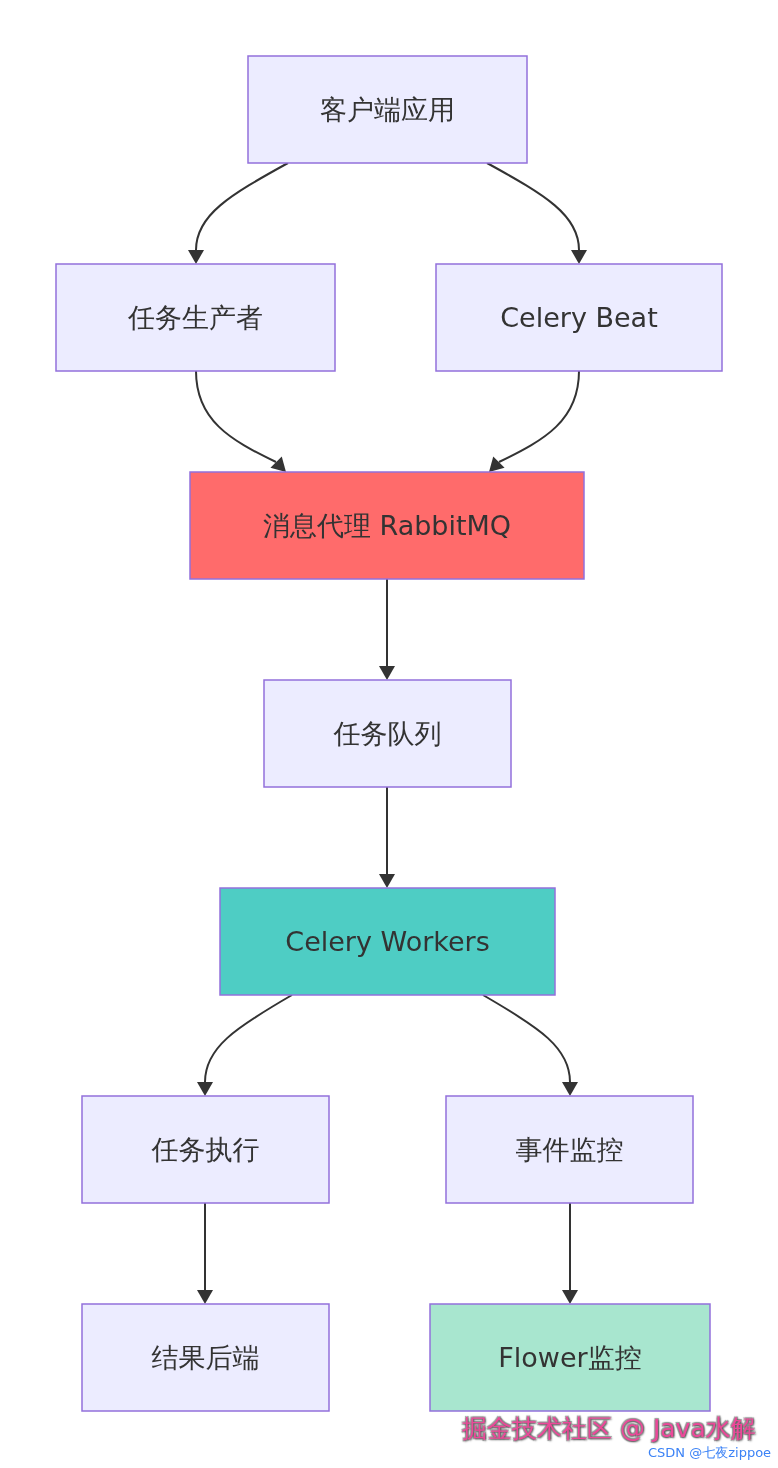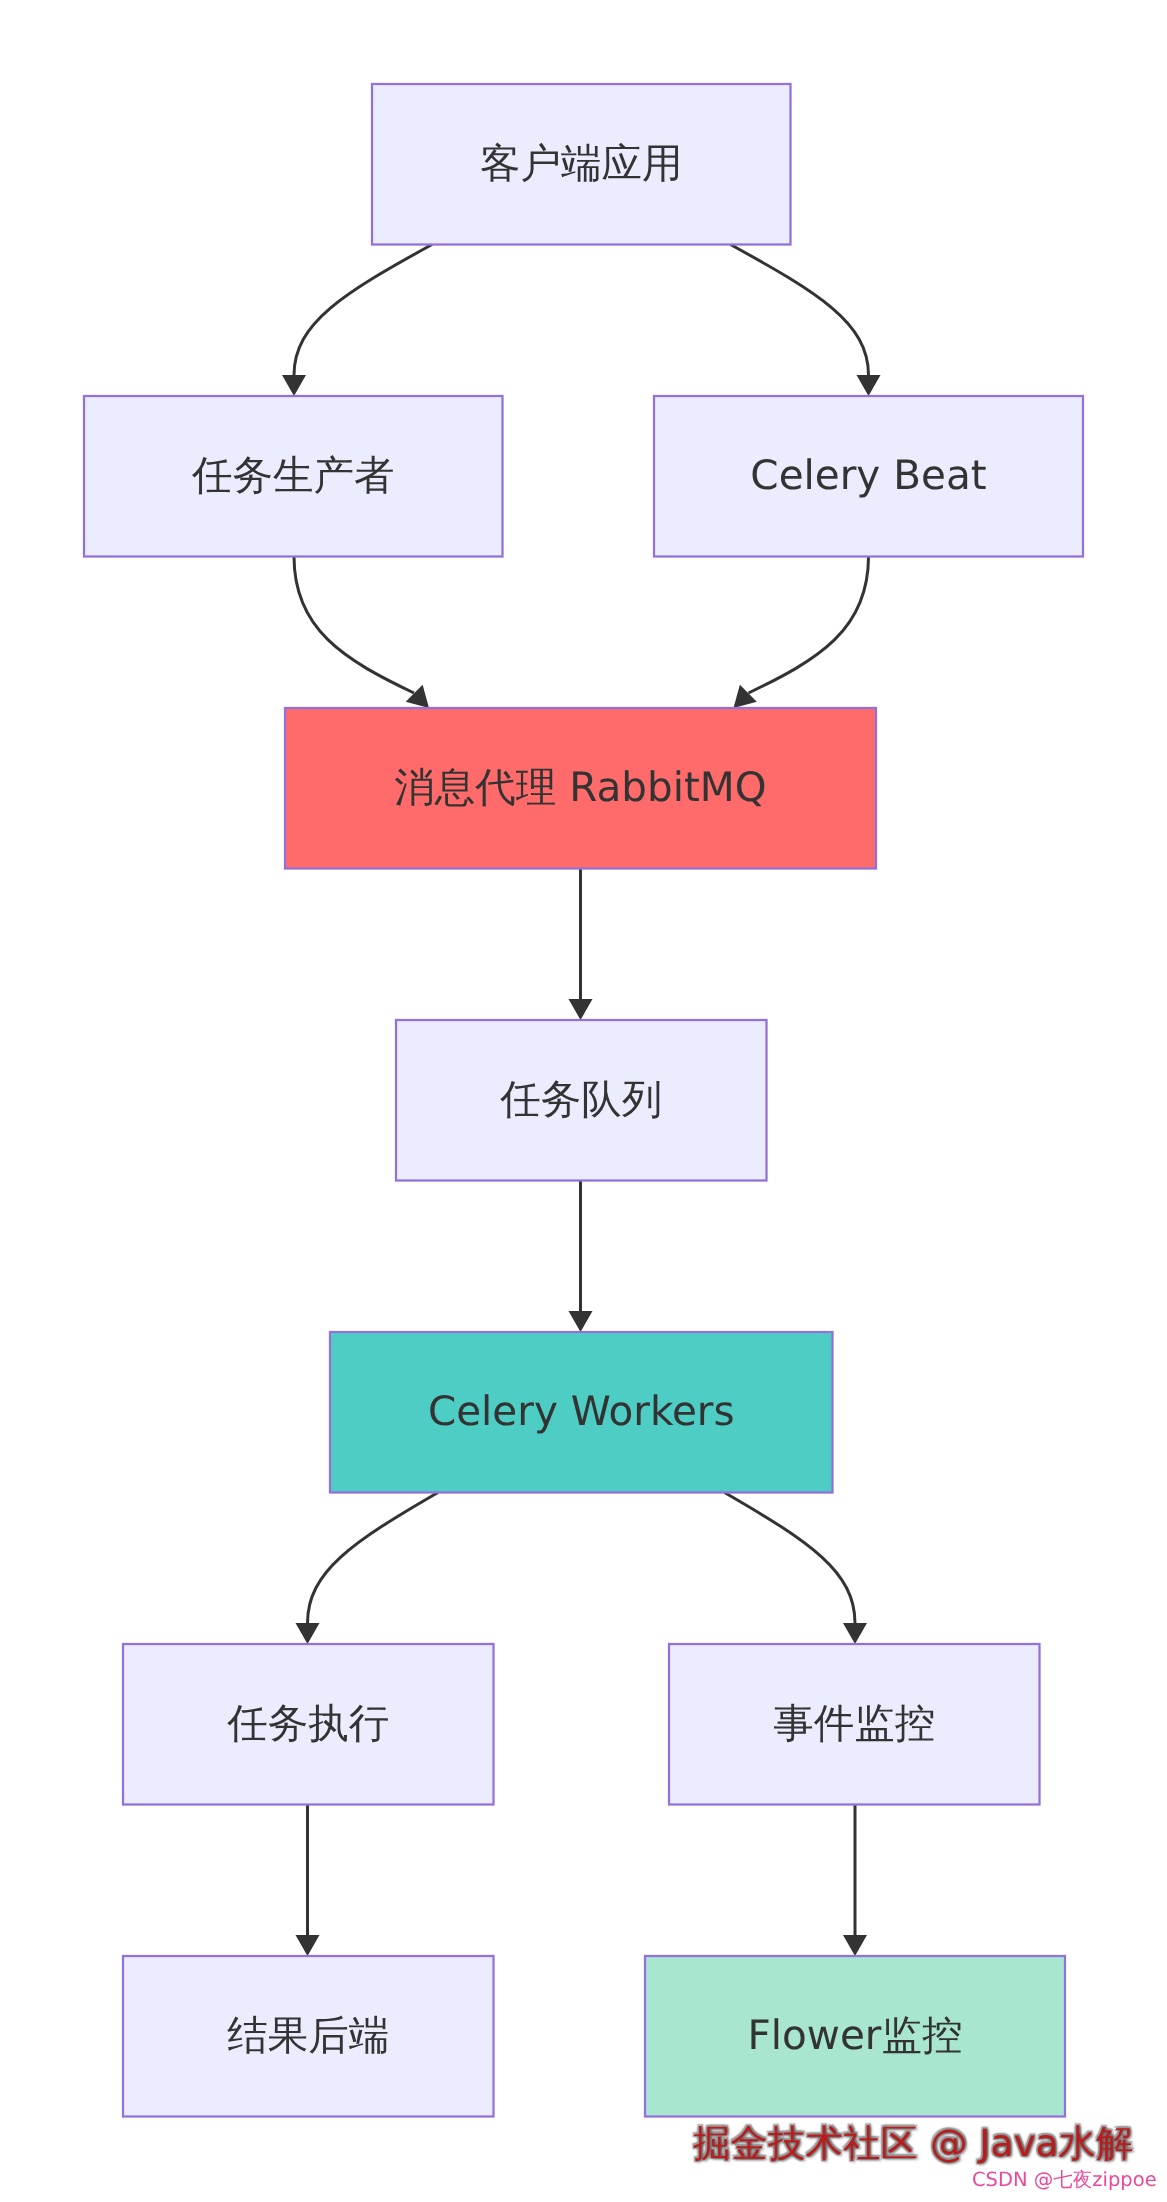--- a/index.html
+++ b/index.html
@@ -4,24 +4,24 @@
 <style>
   html, body { margin: 0; padding: 0; background: #ffffff; }
   body { width: 778px; height: 1468px; position: relative; overflow: hidden;
          font-family: "DejaVu Sans", sans-serif; }
   #diagram { position: absolute; left: 0; top: 0; }
   .node-rect { stroke: #9370DB; stroke-width: 1.5; }
   .node-label { font-family: "DejaVu Sans", sans-serif; font-size: 27px; fill: #333333;
                 dominant-baseline: central; text-anchor: middle; }
   .edge-path { fill: none; stroke: #333333; stroke-width: 2; }
   .arrow-head { fill: #333333; }
-  .wm1 { position: absolute; left: 462px; top: 1412px; font-size: 25px; color: #b91c1c;
+  .wm1 { position: absolute; left: 462px; top: 1412px; font-size: 25px; color: #ec4899;
          font-family: "DejaVu Sans", sans-serif;
          text-shadow: 1px 1px 2px #555, -1px -1px 1px #999, 1px -1px 1px #999, -1px 1px 1px #999; }
-  .wm2 { position: absolute; left: 648px; top: 1444px; font-size: 13px; color: #ec4899;
+  .wm2 { position: absolute; left: 648px; top: 1444px; font-size: 13px; color: #3b82f6;
          font-family: "DejaVu Sans", sans-serif; }
 </style>
 </head>
 <body>
 
 <svg id="diagram" width="778" height="1468" viewBox="0 0 778 1468" xmlns="http://www.w3.org/2000/svg">
   <g id="edges">
       <path d="M288,163 C230,195 196,215 196,250" class="edge-path"></path>
       <polygon points="196,264 188,250 204,250" class="arrow-head"></polygon>
       <path d="M487,163 C545,195 579,215 579,250" class="edge-path"></path>

